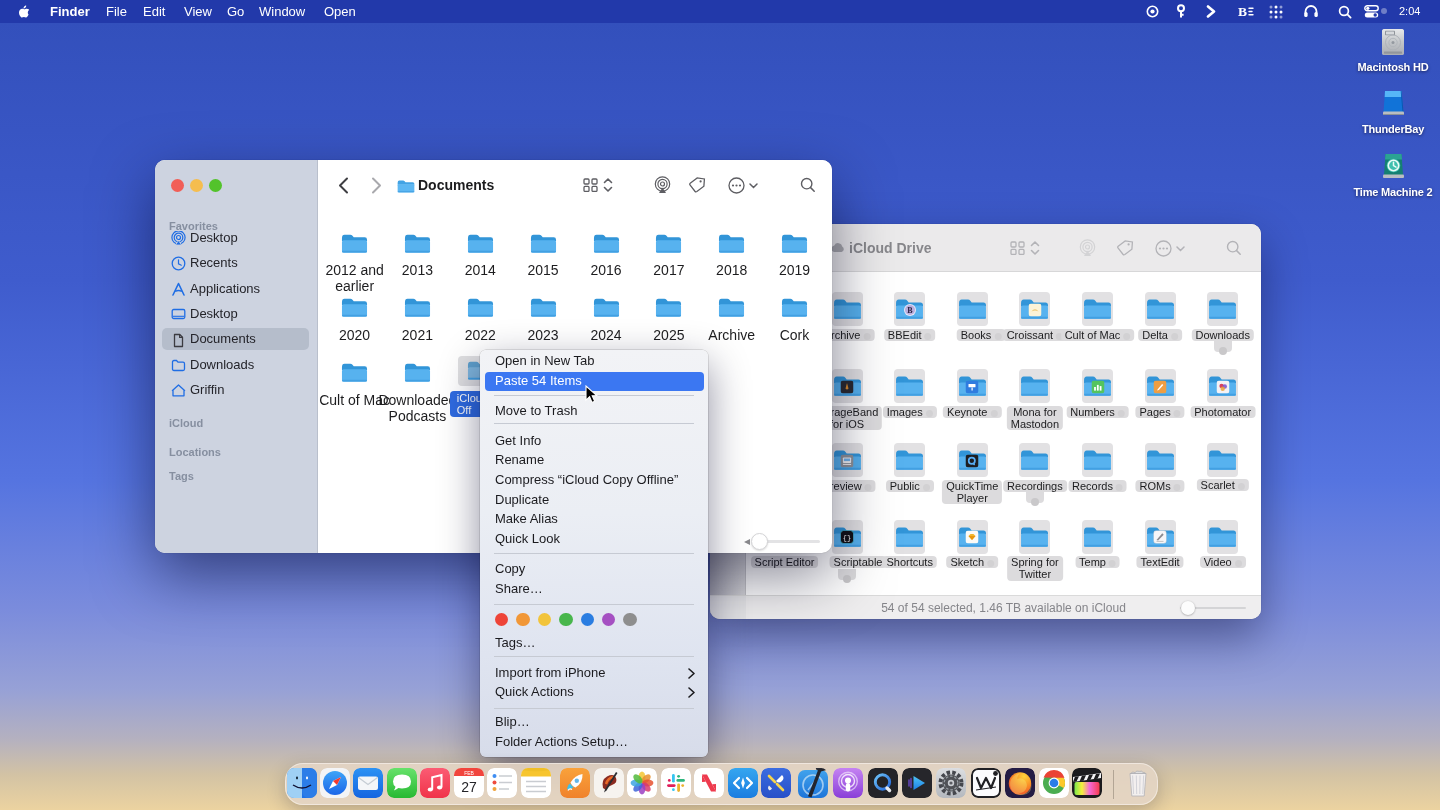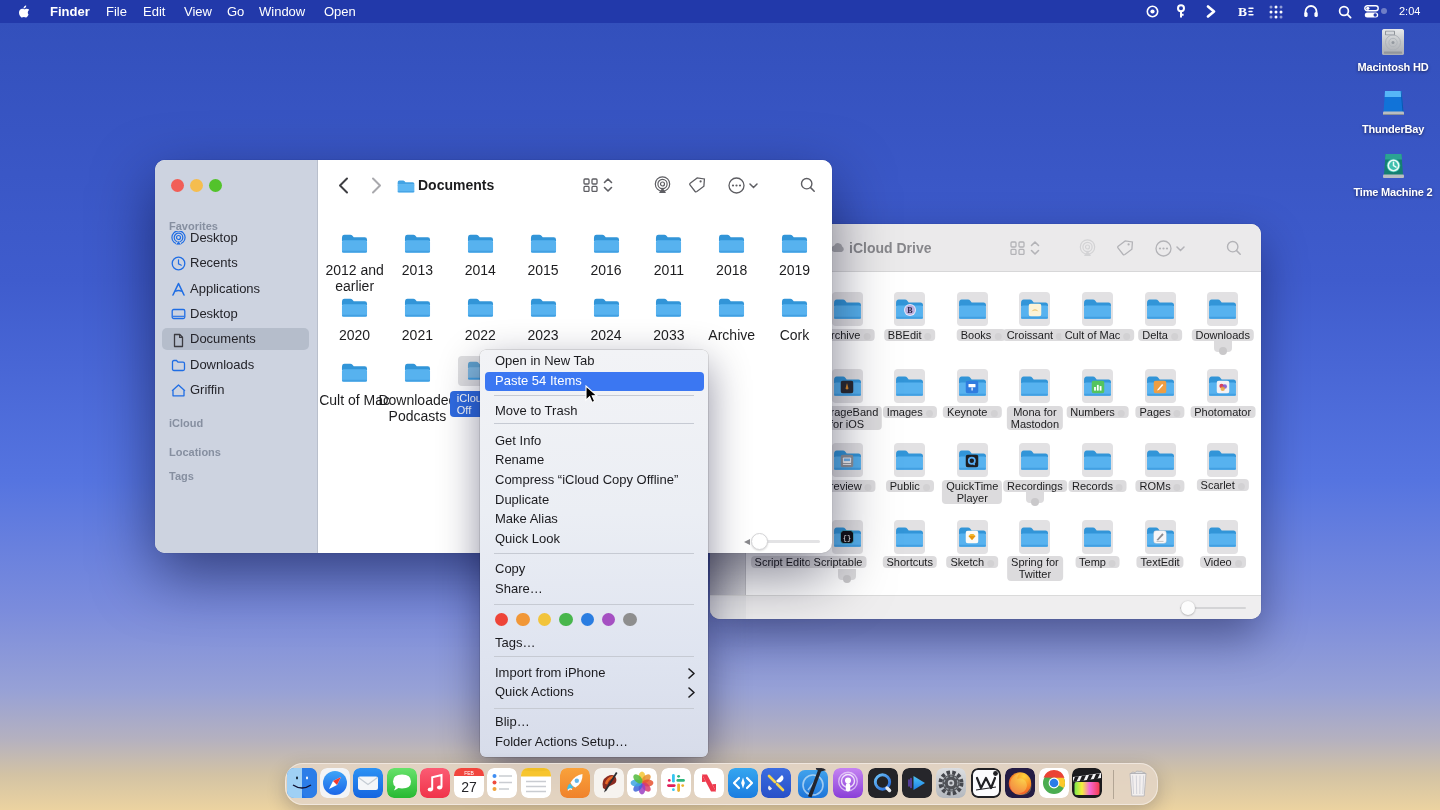--- a/index.html
+++ b/index.html
@@ -349,21 +349,21 @@
 <div class="pill" style="left:74.5px;top:332.0px;transform:translateX(-50%)">Script Editor</div>
 <div class="selbox" style="left:121.6px;top:295.5px;width:31px;height:34px"></div>
     <div class="abs" style="left:122.6px;top:298.5px;width:29px;height:27px"><svg width="29" height="27" viewBox="0 0 28 24" style="opacity:1.0">
         <path d="M1 7 Q1 3.4 3.6 3.4 L9.6 3.4 Q11 3.4 11.9 4.5 L13.2 6.1 L24.6 6.1 Q27 6.1 27 8.6 L27 10 L1 10 Z" fill="#3295d8"></path>
         <rect x="1" y="9.2" width="26" height="12.8" rx="1.8" fill="#57b2ef"></rect>
         <rect x="1" y="20" width="26" height="1.8" rx="0.9" fill="#42a0e2"></rect>
       </svg><svg width="13" height="13" viewBox="0 0 13 13" style="position:absolute;left:50%;top:54%;transform:translate(-50%,-50%)">
         <rect width="13" height="13" rx="3" fill="#121317" stroke="#3fb6c9" stroke-width="1"></rect>
         <text x="6.5" y="9" font-size="7" fill="#fff" text-anchor="middle" font-family="Liberation Mono,monospace">{}</text>
       </svg></div>
-    <div class="pill" style="left:128px;top:332.0px;transform:translateX(-50%)">Scriptable</div>
+    <div class="pill" style="left:148px;top:332.0px;transform:translateX(-50%)">Scriptable</div>
     <div class="abs" style="left:128.1px;top:344.5px;width:18px;height:11px;background:#dcdbdd;border-radius:0 0 4px 4px;text-align:center"><span style="display:inline-block;width:8px;height:8px;border-radius:50%;background:#c9c8ca;margin-top:1px"></span></div>
 <div class="selbox" style="left:184.2px;top:295.5px;width:31px;height:34px"></div>
     <div class="abs" style="left:185.2px;top:298.5px;width:29px;height:27px"><svg width="29" height="27" viewBox="0 0 28 24" style="opacity:1.0">
         <path d="M1 7 Q1 3.4 3.6 3.4 L9.6 3.4 Q11 3.4 11.9 4.5 L13.2 6.1 L24.6 6.1 Q27 6.1 27 8.6 L27 10 L1 10 Z" fill="#3295d8"></path>
         <rect x="1" y="9.2" width="26" height="12.8" rx="1.8" fill="#57b2ef"></rect>
         <rect x="1" y="20" width="26" height="1.8" rx="0.9" fill="#42a0e2"></rect>
       </svg></div>
     <div class="pill" style="left:199.7px;top:332.0px;transform:translateX(-50%)">Shortcuts</div>
 <div class="selbox" style="left:246.8px;top:295.5px;width:31px;height:34px"></div>
     <div class="abs" style="left:247.8px;top:298.5px;width:29px;height:27px"><svg width="29" height="27" viewBox="0 0 28 24" style="opacity:1.0">
@@ -403,20 +403,21 @@
     <div class="pill" style="left:450.1px;top:332.0px;transform:translateX(-50%)">TextEdit</div>
 <div class="selbox" style="left:497.2px;top:295.5px;width:31px;height:34px"></div>
     <div class="abs" style="left:498.2px;top:298.5px;width:29px;height:27px"><svg width="29" height="27" viewBox="0 0 28 24" style="opacity:1.0">
         <path d="M1 7 Q1 3.4 3.6 3.4 L9.6 3.4 Q11 3.4 11.9 4.5 L13.2 6.1 L24.6 6.1 Q27 6.1 27 8.6 L27 10 L1 10 Z" fill="#3295d8"></path>
         <rect x="1" y="9.2" width="26" height="12.8" rx="1.8" fill="#57b2ef"></rect>
         <rect x="1" y="20" width="26" height="1.8" rx="0.9" fill="#42a0e2"></rect>
       </svg></div>
     <div class="pill" style="left:512.7px;top:332.0px;transform:translateX(-50%)">Video<span style="display:inline-block;width:7px;height:7px;border-radius:50%;background:#d2d1d3;margin-left:3px;vertical-align:-1px"></span></div>
 <div class="abs" style="left:36px;top:371px;width:515px;height:24px;background:#efeeef;border-top:1px solid #dadada"></div>
 <div class="abs" style="left:0px;top:371px;width:36px;height:24px;background:#e7e7e9;border-top:1px solid #dadada"></div>
+<div class="abs" style="left:36px;top:377px;width:515px;text-align:center;font-size:12px;color:#85858a">54 of 54 selected, 1.46 TB available on iCloud</div>
 <div class="abs" style="left:470px;top:382.5px;width:66px;height:2.5px;background:#d4d4d6;border-radius:2px"></div>
 <div class="abs" style="left:471px;top:376.5px;width:14px;height:14px;border-radius:50%;background:#fcfcfc;box-shadow:0 0.5px 2px rgba(0,0,0,.35)"></div>
 </div>
 <div id="docw" class="win">
 <div class="abs" style="left:0;top:0;width:163px;height:100%;background:#cdd3e0;border-right:1px solid #b9bfcc"></div>
 <div class="abs" style="left:15.5px;top:19px;width:13px;height:13px;border-radius:50%;background:#f15e57"></div>
 <div class="abs" style="left:34.5px;top:19px;width:13px;height:13px;border-radius:50%;background:#f5bd4f"></div>
 <div class="abs" style="left:53.5px;top:19px;width:13px;height:13px;border-radius:50%;background:#53c32b"></div>
 <div class="sidehead" style="top:60px">Favorites</div>
 <div class="abs" style="left:7px;top:168.2px;width:147px;height:22px;border-radius:5px;background:#b5bdcb"></div>
@@ -537,21 +538,21 @@
         <path d="M1 7 Q1 3.4 3.6 3.4 L9.6 3.4 Q11 3.4 11.9 4.5 L13.2 6.1 L24.6 6.1 Q27 6.1 27 8.6 L27 10 L1 10 Z" fill="#3295d8"></path>
         <rect x="1" y="9.2" width="26" height="12.8" rx="1.8" fill="#57b2ef"></rect>
         <rect x="1" y="20" width="26" height="1.8" rx="0.9" fill="#42a0e2"></rect>
       </svg></div>
     <div class="glabel" style="left:411.0px;top:102.0px;width:80px">2016</div>
 <div class="abs" style="left:500.4px;top:69.6px;width:27px;height:24px"><svg width="27" height="26" viewBox="0 0 28 24" style="opacity:1.0">
         <path d="M1 7 Q1 3.4 3.6 3.4 L9.6 3.4 Q11 3.4 11.9 4.5 L13.2 6.1 L24.6 6.1 Q27 6.1 27 8.6 L27 10 L1 10 Z" fill="#3295d8"></path>
         <rect x="1" y="9.2" width="26" height="12.8" rx="1.8" fill="#57b2ef"></rect>
         <rect x="1" y="20" width="26" height="1.8" rx="0.9" fill="#42a0e2"></rect>
       </svg></div>
-    <div class="glabel" style="left:473.9px;top:102.0px;width:80px">2011</div>
+    <div class="glabel" style="left:473.9px;top:102.0px;width:80px">2017</div>
 <div class="abs" style="left:563.2px;top:69.6px;width:27px;height:24px"><svg width="27" height="26" viewBox="0 0 28 24" style="opacity:1.0">
         <path d="M1 7 Q1 3.4 3.6 3.4 L9.6 3.4 Q11 3.4 11.9 4.5 L13.2 6.1 L24.6 6.1 Q27 6.1 27 8.6 L27 10 L1 10 Z" fill="#3295d8"></path>
         <rect x="1" y="9.2" width="26" height="12.8" rx="1.8" fill="#57b2ef"></rect>
         <rect x="1" y="20" width="26" height="1.8" rx="0.9" fill="#42a0e2"></rect>
       </svg></div>
     <div class="glabel" style="left:536.7px;top:102.0px;width:80px">2018</div>
 <div class="abs" style="left:626.0px;top:69.6px;width:27px;height:24px"><svg width="27" height="26" viewBox="0 0 28 24" style="opacity:1.0">
         <path d="M1 7 Q1 3.4 3.6 3.4 L9.6 3.4 Q11 3.4 11.9 4.5 L13.2 6.1 L24.6 6.1 Q27 6.1 27 8.6 L27 10 L1 10 Z" fill="#3295d8"></path>
         <rect x="1" y="9.2" width="26" height="12.8" rx="1.8" fill="#57b2ef"></rect>
         <rect x="1" y="20" width="26" height="1.8" rx="0.9" fill="#42a0e2"></rect>
@@ -585,21 +586,21 @@
         <path d="M1 7 Q1 3.4 3.6 3.4 L9.6 3.4 Q11 3.4 11.9 4.5 L13.2 6.1 L24.6 6.1 Q27 6.1 27 8.6 L27 10 L1 10 Z" fill="#3295d8"></path>
         <rect x="1" y="9.2" width="26" height="12.8" rx="1.8" fill="#57b2ef"></rect>
         <rect x="1" y="20" width="26" height="1.8" rx="0.9" fill="#42a0e2"></rect>
       </svg></div>
     <div class="glabel" style="left:411.0px;top:167.0px;width:80px">2024</div>
 <div class="abs" style="left:500.4px;top:134.3px;width:27px;height:24px"><svg width="27" height="26" viewBox="0 0 28 24" style="opacity:1.0">
         <path d="M1 7 Q1 3.4 3.6 3.4 L9.6 3.4 Q11 3.4 11.9 4.5 L13.2 6.1 L24.6 6.1 Q27 6.1 27 8.6 L27 10 L1 10 Z" fill="#3295d8"></path>
         <rect x="1" y="9.2" width="26" height="12.8" rx="1.8" fill="#57b2ef"></rect>
         <rect x="1" y="20" width="26" height="1.8" rx="0.9" fill="#42a0e2"></rect>
       </svg></div>
-    <div class="glabel" style="left:473.9px;top:167.0px;width:80px">2033</div>
+    <div class="glabel" style="left:473.9px;top:167.0px;width:80px">2025</div>
 <div class="abs" style="left:563.2px;top:134.3px;width:27px;height:24px"><svg width="27" height="26" viewBox="0 0 28 24" style="opacity:1.0">
         <path d="M1 7 Q1 3.4 3.6 3.4 L9.6 3.4 Q11 3.4 11.9 4.5 L13.2 6.1 L24.6 6.1 Q27 6.1 27 8.6 L27 10 L1 10 Z" fill="#3295d8"></path>
         <rect x="1" y="9.2" width="26" height="12.8" rx="1.8" fill="#57b2ef"></rect>
         <rect x="1" y="20" width="26" height="1.8" rx="0.9" fill="#42a0e2"></rect>
       </svg></div>
     <div class="glabel" style="left:536.7px;top:167.0px;width:80px">Archive</div>
 <div class="abs" style="left:626.0px;top:134.3px;width:27px;height:24px"><svg width="27" height="26" viewBox="0 0 28 24" style="opacity:1.0">
         <path d="M1 7 Q1 3.4 3.6 3.4 L9.6 3.4 Q11 3.4 11.9 4.5 L13.2 6.1 L24.6 6.1 Q27 6.1 27 8.6 L27 10 L1 10 Z" fill="#3295d8"></path>
         <rect x="1" y="9.2" width="26" height="12.8" rx="1.8" fill="#57b2ef"></rect>
         <rect x="1" y="20" width="26" height="1.8" rx="0.9" fill="#42a0e2"></rect>

